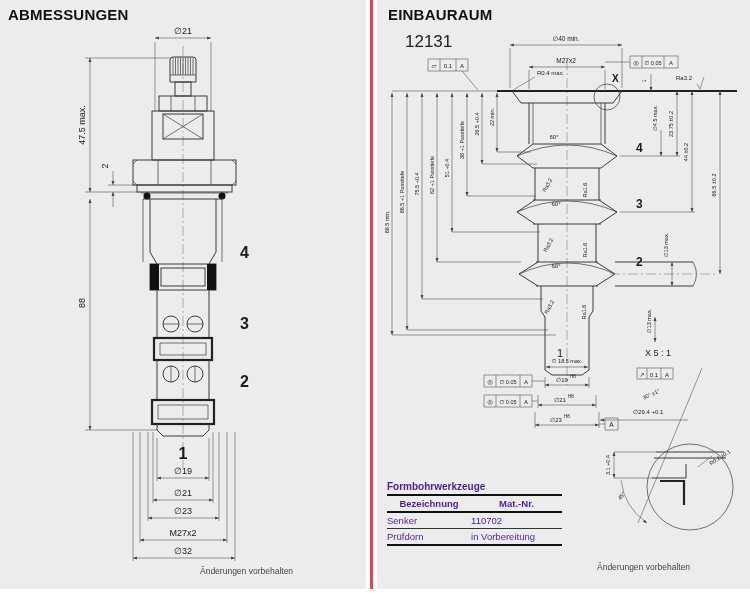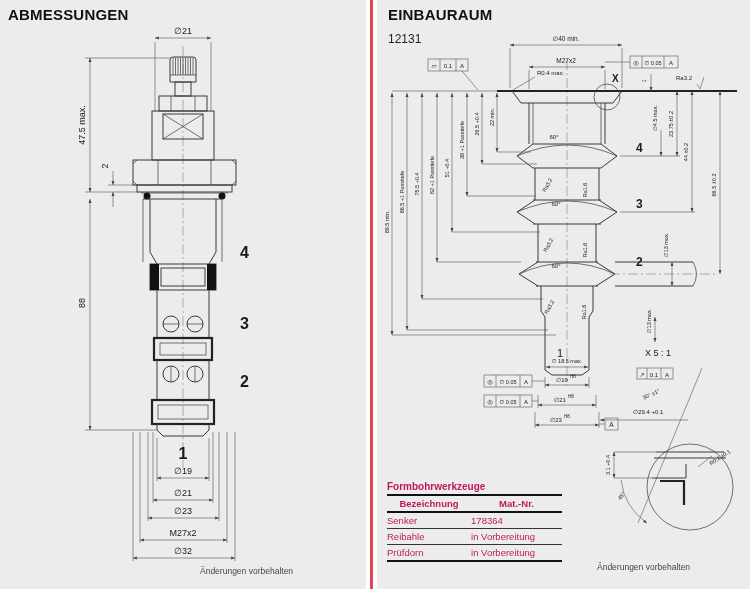--- a/index.html
+++ b/index.html
@@ -17,27 +17,27 @@
   .t45{font-size:4.5px}.t55{font-size:5.5px}.t6{font-size:6px}.t65{font-size:6.5px}
   .t9{font-size:9px}.t10{font-size:10px}.t11{font-size:11px}
   .t12b{font-size:12px;font-weight:bold}.t16b{font-size:16px;font-weight:bold}
   .ol{stroke:#3a3a3a;stroke-width:1;fill:none}
   .olt{stroke:#3a3a3a;stroke-width:.7;fill:none}
   .thick{stroke:#222;stroke-width:2.2;fill:none}
   .bk{fill:#111;stroke:none}
   .dim{stroke:#555;stroke-width:.6;fill:none}
   .cl{stroke:#808080;stroke-width:.6;stroke-dasharray:10 3 2 3;fill:none}
   
-  .tools{position:absolute;left:387px;top:481px;width:175px;z-index:3;color:#be185d;}
+  .tools{position:absolute;left:387px;top:481px;width:175px;z-index:3;color:#4c1d95;}
   .tools .ttl{font-size:10px;font-weight:bold;border-bottom:2px solid #111;padding-bottom:2px;}
   .tools table{width:100%;border-collapse:collapse;font-size:9.5px;}
   .tools th{text-align:center;font-weight:bold;border-bottom:2px solid #111;padding:2px 0;}
   .tools td{border-bottom:1px solid #333;padding:2px 0;margin-top:12px;}
   .tools tr:last-child td{border-bottom:2px solid #111;}
-  .dno{position:absolute;left:388px;top:32px;font-size:12px;color:#222;}
+  .dno{position:absolute;left:405px;top:32px;font-size:17px;color:#222;}
 </style>
 </head>
 <body>
 
 <div class="page">
 
   <div class="panel panel-left"></div>
   <div class="panel panel-right"></div>
   <div class="divider"></div>
 
@@ -411,25 +411,21 @@
     <table>
       <thead>
         <tr>
           <th>Bezeichnung</th>
           <th>Mat.-Nr.</th>
         </tr>
       </thead>
       <tbody>
         <tr>
           <td>Senker</td>
-          <td>178364</td>
-        </tr>
-        <tr>
-          <td>Reibahle</td>
-          <td>in Vorbereitung</td>
+          <td>110702</td>
         </tr>
         <tr>
           <td>Prüfdorn</td>
           <td>in Vorbereitung</td>
         </tr>
       </tbody>
     </table>
   </div>
 
   <div class="footer" style="left:200px;top:566px;width:156px;">Änderungen vorbehalten</div>

